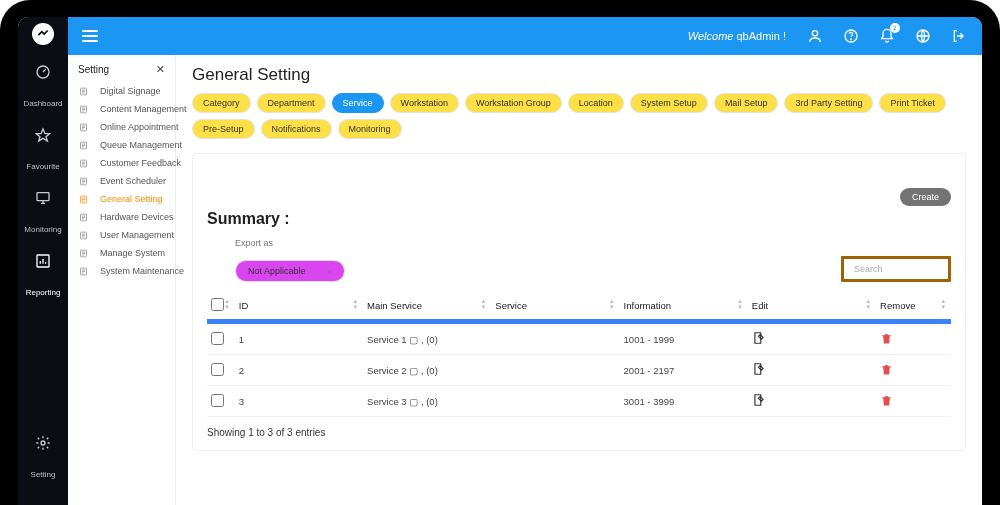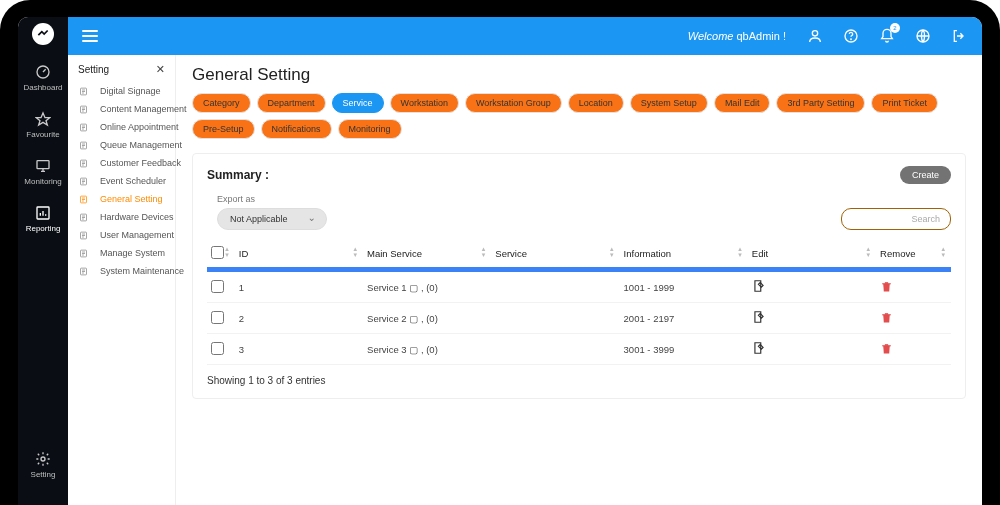--- a/index.html
+++ b/index.html
@@ -44,21 +44,21 @@
     color: #0a0e14;
     display: flex; align-items: center; justify-content: center;
     margin-bottom: 18px;
     font-size: 13px;
     font-weight: bold;
   }
   .rail-item {
     display: flex;
     flex-direction: column;
     align-items: center;
-    gap: 2px;
+    gap: 18px;
     font-size: 8px;
     color: #bfbfbf;
     margin-bottom: 18px;
     cursor: pointer;
   }
   .rail-item.active { color: #fff; }
   .rail-icon { width: 18px; height: 18px; display:flex; align-items:center; justify-content:center; }
   .rail-bottom {
     position: absolute;
     bottom: 8px;
@@ -149,82 +149,81 @@
     min-width: 0;
   }
   .page-title { font-size: 17px; color: #222; margin-bottom: 8px; }
   .pills { display: flex; flex-wrap: wrap; gap: 6px; margin-bottom: 14px; }
   .pill {
     font-size: 9px;
     color: #333;
     border: 1px solid #e2e2e2;
     border-radius: 12px;
     padding: 4px 10px;
-    background: #f97316;
+    background: #fde047;
     cursor: pointer;
   }
   .pill.active { background: #1b97f3; border-color: #1b97f3; color: #fff; }
 
   .panel {
     border: 1px solid #eee;
     border-radius: 4px;
     padding: 12px 14px;
   }
   .panel-top {
     display: flex;
     align-items: center;
     justify-content: space-between;
     margin-bottom: 10px;
   }
-  .summary-label { font-size: 12px; font-weight: bold; color: #222; }
+  .summary-label { font-size: 16px; font-weight: bold; color: #222; margin-top: 44px; }
   .create-btn {
     background: #737373;
     color: #fff;
     border: none;
     border-radius: 12px;
     font-size: 9px;
     padding: 4px 12px;
     cursor: pointer;
   }
 
   .panel-controls {
     display: flex;
     align-items: flex-end;
     justify-content: space-between;
     margin-bottom: 10px;
   }
-  .export-block { display: flex; flex-direction: column; gap: 4px; margin-left: 10px; }
+  .export-block { display: flex; flex-direction: column; gap: 12px; margin-left: 28px; }
   .export-label { font-size: 9px; color: #777; }
   .export-select {
     font-size: 9px;
     color: #333;
     border: 1px solid #ddd;
     border-radius: 14px;
     padding: 5px 28px 5px 12px;
-    background: #e5e5e5;
+    background: #d946ef;
     position: relative;
     cursor: pointer;
     min-width: 110px;
   }
   .export-select::after {
     content: "⌄";
     position: absolute;
     right: 10px;
     top: 3px;
     color: #777;
     font-size: 10px;
   }
   .search-input {
     font-size: 9px;
-    border: 1px solid #a16207;
-    border-radius: 10px;
+    border: 3px solid #a16207;
+    border-radius: 1px;
     padding: 5px 10px;
     width: 110px;
     color: #777;
-    text-align: right;
   }
   .search-input::placeholder { color: #aaa; }
 
   table { width: 100%; border-collapse: collapse; font-size: 9.5px; color: #333; }
   thead th {
     text-align: left;
     font-weight: normal;
     color: #222;
     padding: 6px 4px;
     border-bottom: 5px solid #3b82f6;
@@ -474,21 +473,21 @@
         <div class="page-title">General Setting</div>
 
         <div class="pills" id="pills">
               <div class="pill">Category</div>
               <div class="pill">Department</div>
               <div class="pill active">Service</div>
               <div class="pill">Workstation</div>
               <div class="pill">Workstation Group</div>
               <div class="pill">Location</div>
               <div class="pill">System Setup</div>
-              <div class="pill">Mail Edit</div>
+              <div class="pill">Mail Setup</div>
               <div class="pill">3rd Party Setting</div>
               <div class="pill">Print Ticket</div>
               <div class="pill">Pre-Setup</div>
               <div class="pill">Notifications</div>
               <div class="pill">Monitoring</div>
             </div>
 
         <div class="panel">
           <div class="panel-top">
             <span class="summary-label">Summary :</span>

